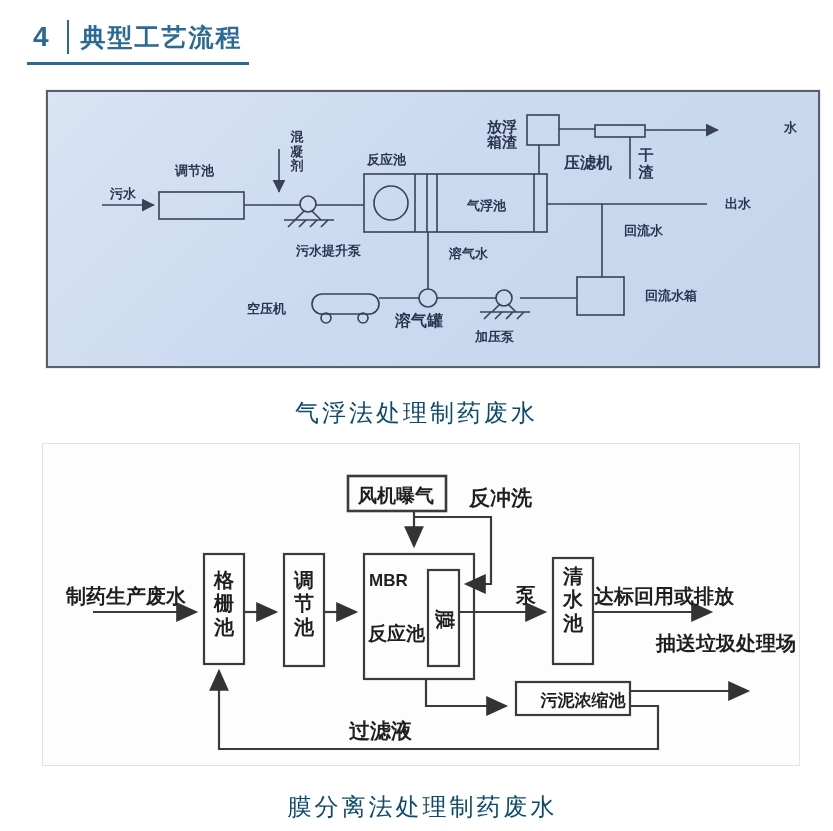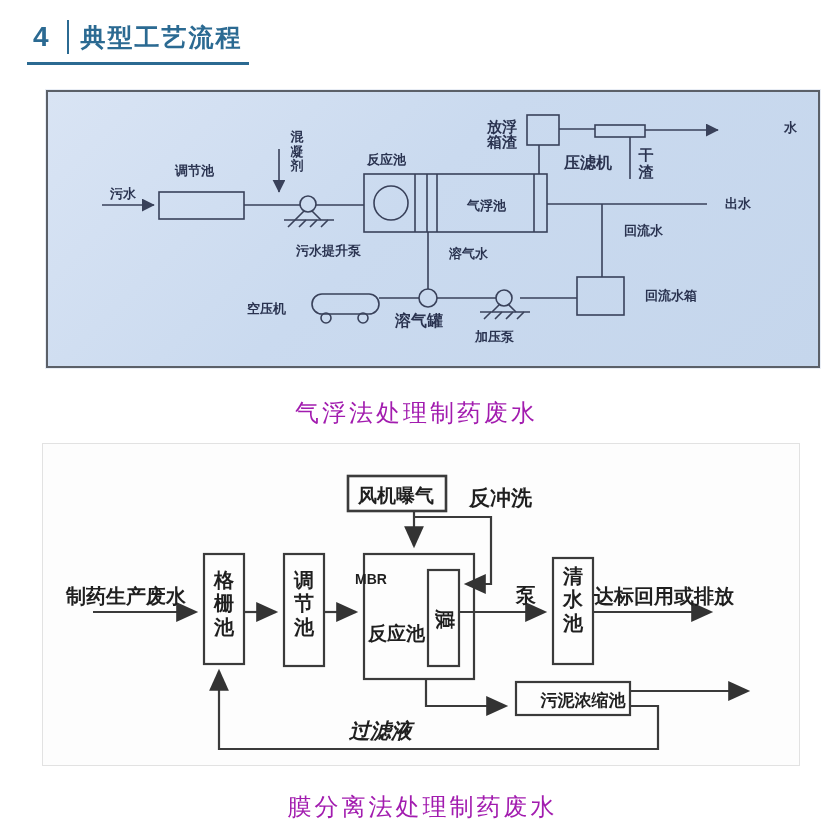--- a/index.html
+++ b/index.html
@@ -33,21 +33,21 @@
   
   .lbl{position:absolute;font-weight:bold;white-space:nowrap;}
   .d1 .lbl{color:#2a3350;font-size:13px;}
   .d2 .lbl{color:#1f1f1f;font-size:20px;}
   .vert{white-space:normal;word-break:break-all;text-align:center;line-height:1.12;}
   .small{font-size:15px !important;line-height:1.1;}
   .two-line{white-space:normal;line-height:1.0;}
   .rot90{transform:rotate(90deg);transform-origin:center;}
   .caption{
     position:absolute;left:0;width:833px;text-align:center;
-    color:#a21caf;font-size:24px;letter-spacing:3px;
+    color:#0c4a6e;font-size:24px;letter-spacing:3px;
   }
   .cap1{top:397px;}
   .cap2{top:791px;margin-left:6px;}
 </style>
 </head>
 <body>
 
 <div class="hdr">
   <span class="hdr-num">4</span>
   <span class="hdr-bar"></span>
@@ -176,25 +176,26 @@
 
       <path d="M587,262 L615,262 L615,305 L176,305 L176,227" marker-end="url(#a2)"></path>
     </g>
   </svg>
 
   <div class="lbl" style="left:23px;top:139px;">制药生产废水</div>
   <div class="lbl vert" style="left:170px;top:125px;width:22px;line-height:1.17;">格栅池</div>
   <div class="lbl vert" style="left:250px;top:125px;width:22px;line-height:1.17;">调节池</div>
   <div class="lbl" style="left:315px;top:39px;font-size:19px;">风机曝气</div>
   <div class="lbl" style="left:426px;top:40px;font-size:21px;">反冲洗</div>
-  <div class="lbl" style="left:312px;top:127px;font-size:14px;">MBR</div>
+  <div class="lbl" style="left:326px;top:127px;font-size:17px;">MBR</div>
   <div class="lbl" style="left:325px;top:177px;font-size:19px;">反应池</div>
   <div class="lbl rot90" style="left:391px;top:162px;">膜</div>
   <div class="lbl" style="left:473px;top:138px;">泵</div>
   <div class="lbl vert" style="left:519px;top:121px;width:22px;line-height:1.17;">清水池</div>
   <div class="lbl" style="left:551px;top:139px;">达标回用或排放</div>
   <div class="lbl two-line" style="left:613px;top:189px;line-height:1.0;">
+    <div>抽送垃圾处理场</div>
   </div>
   <div class="lbl" style="left:473px;top:245px;width:134px;text-align:center;font-size:17px;">污泥浓缩池</div>
-  <div class="lbl" style="left:306px;top:273px;font-size:21px;font-style:italic;">过滤液</div>
+  <div class="lbl" style="left:306px;top:273px;font-size:21px;">过滤液</div>
 </div>
 
 <div class="caption cap2">膜分离法处理制药废水</div>
 
 </body></html>

